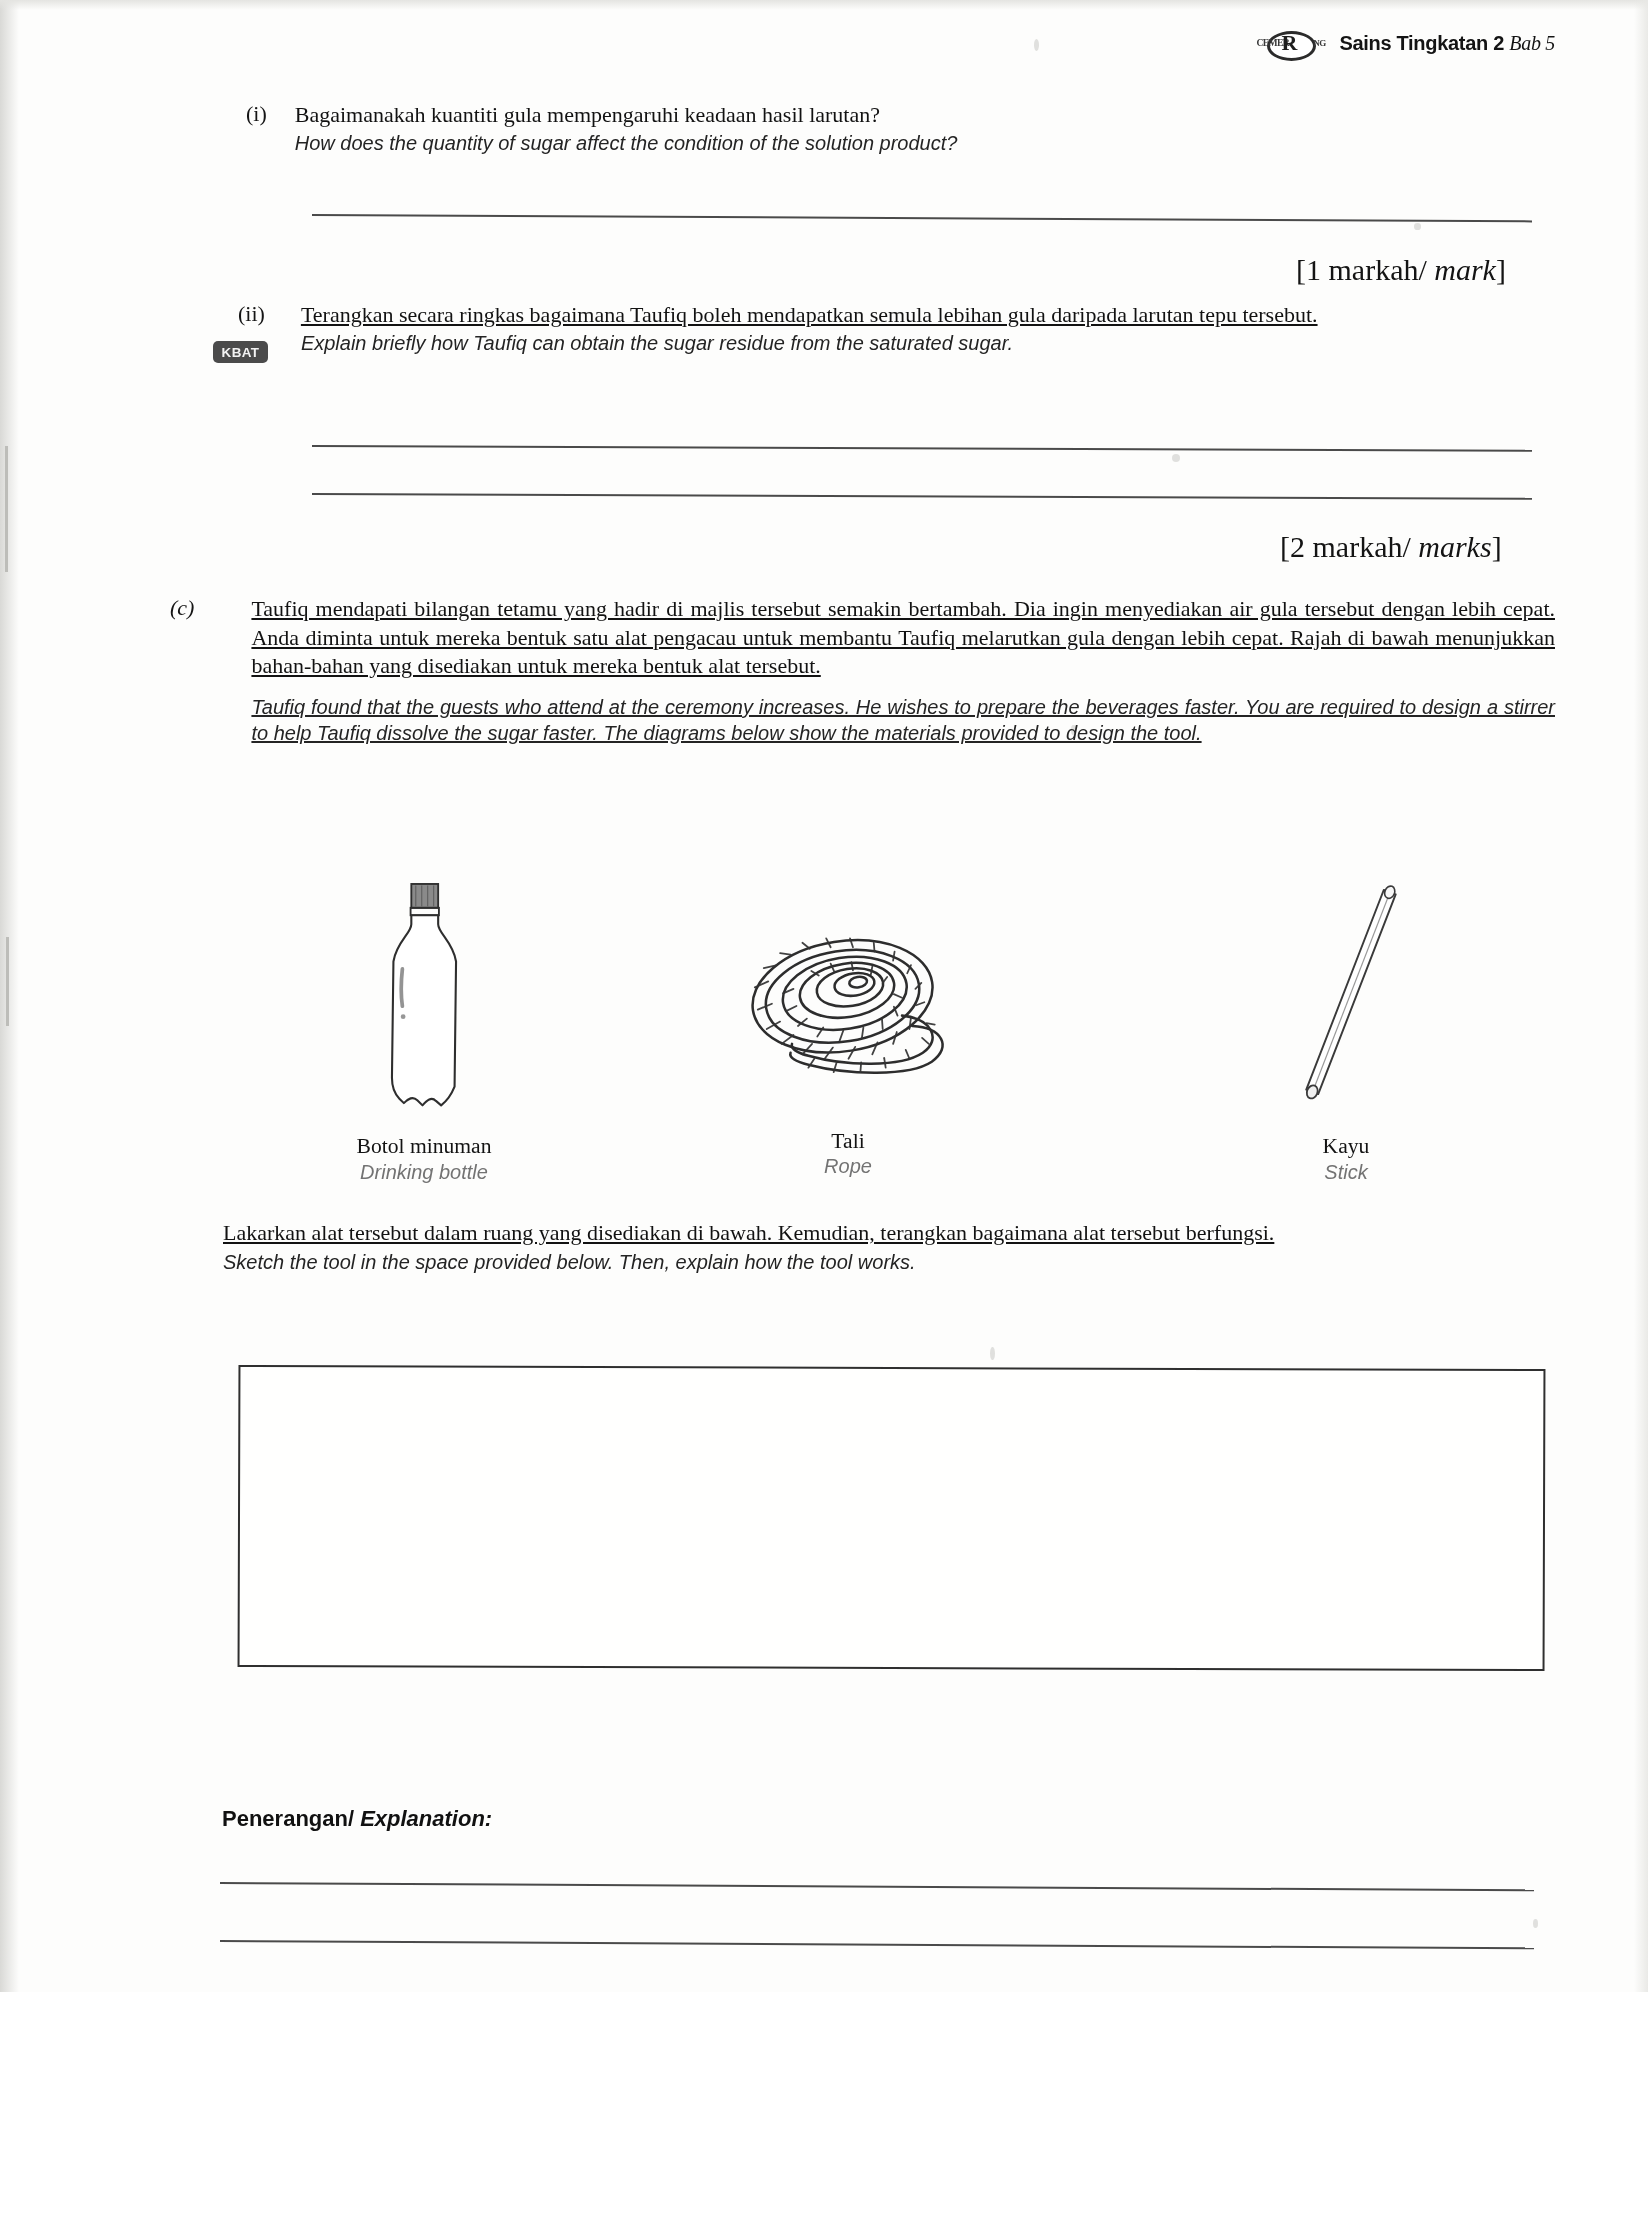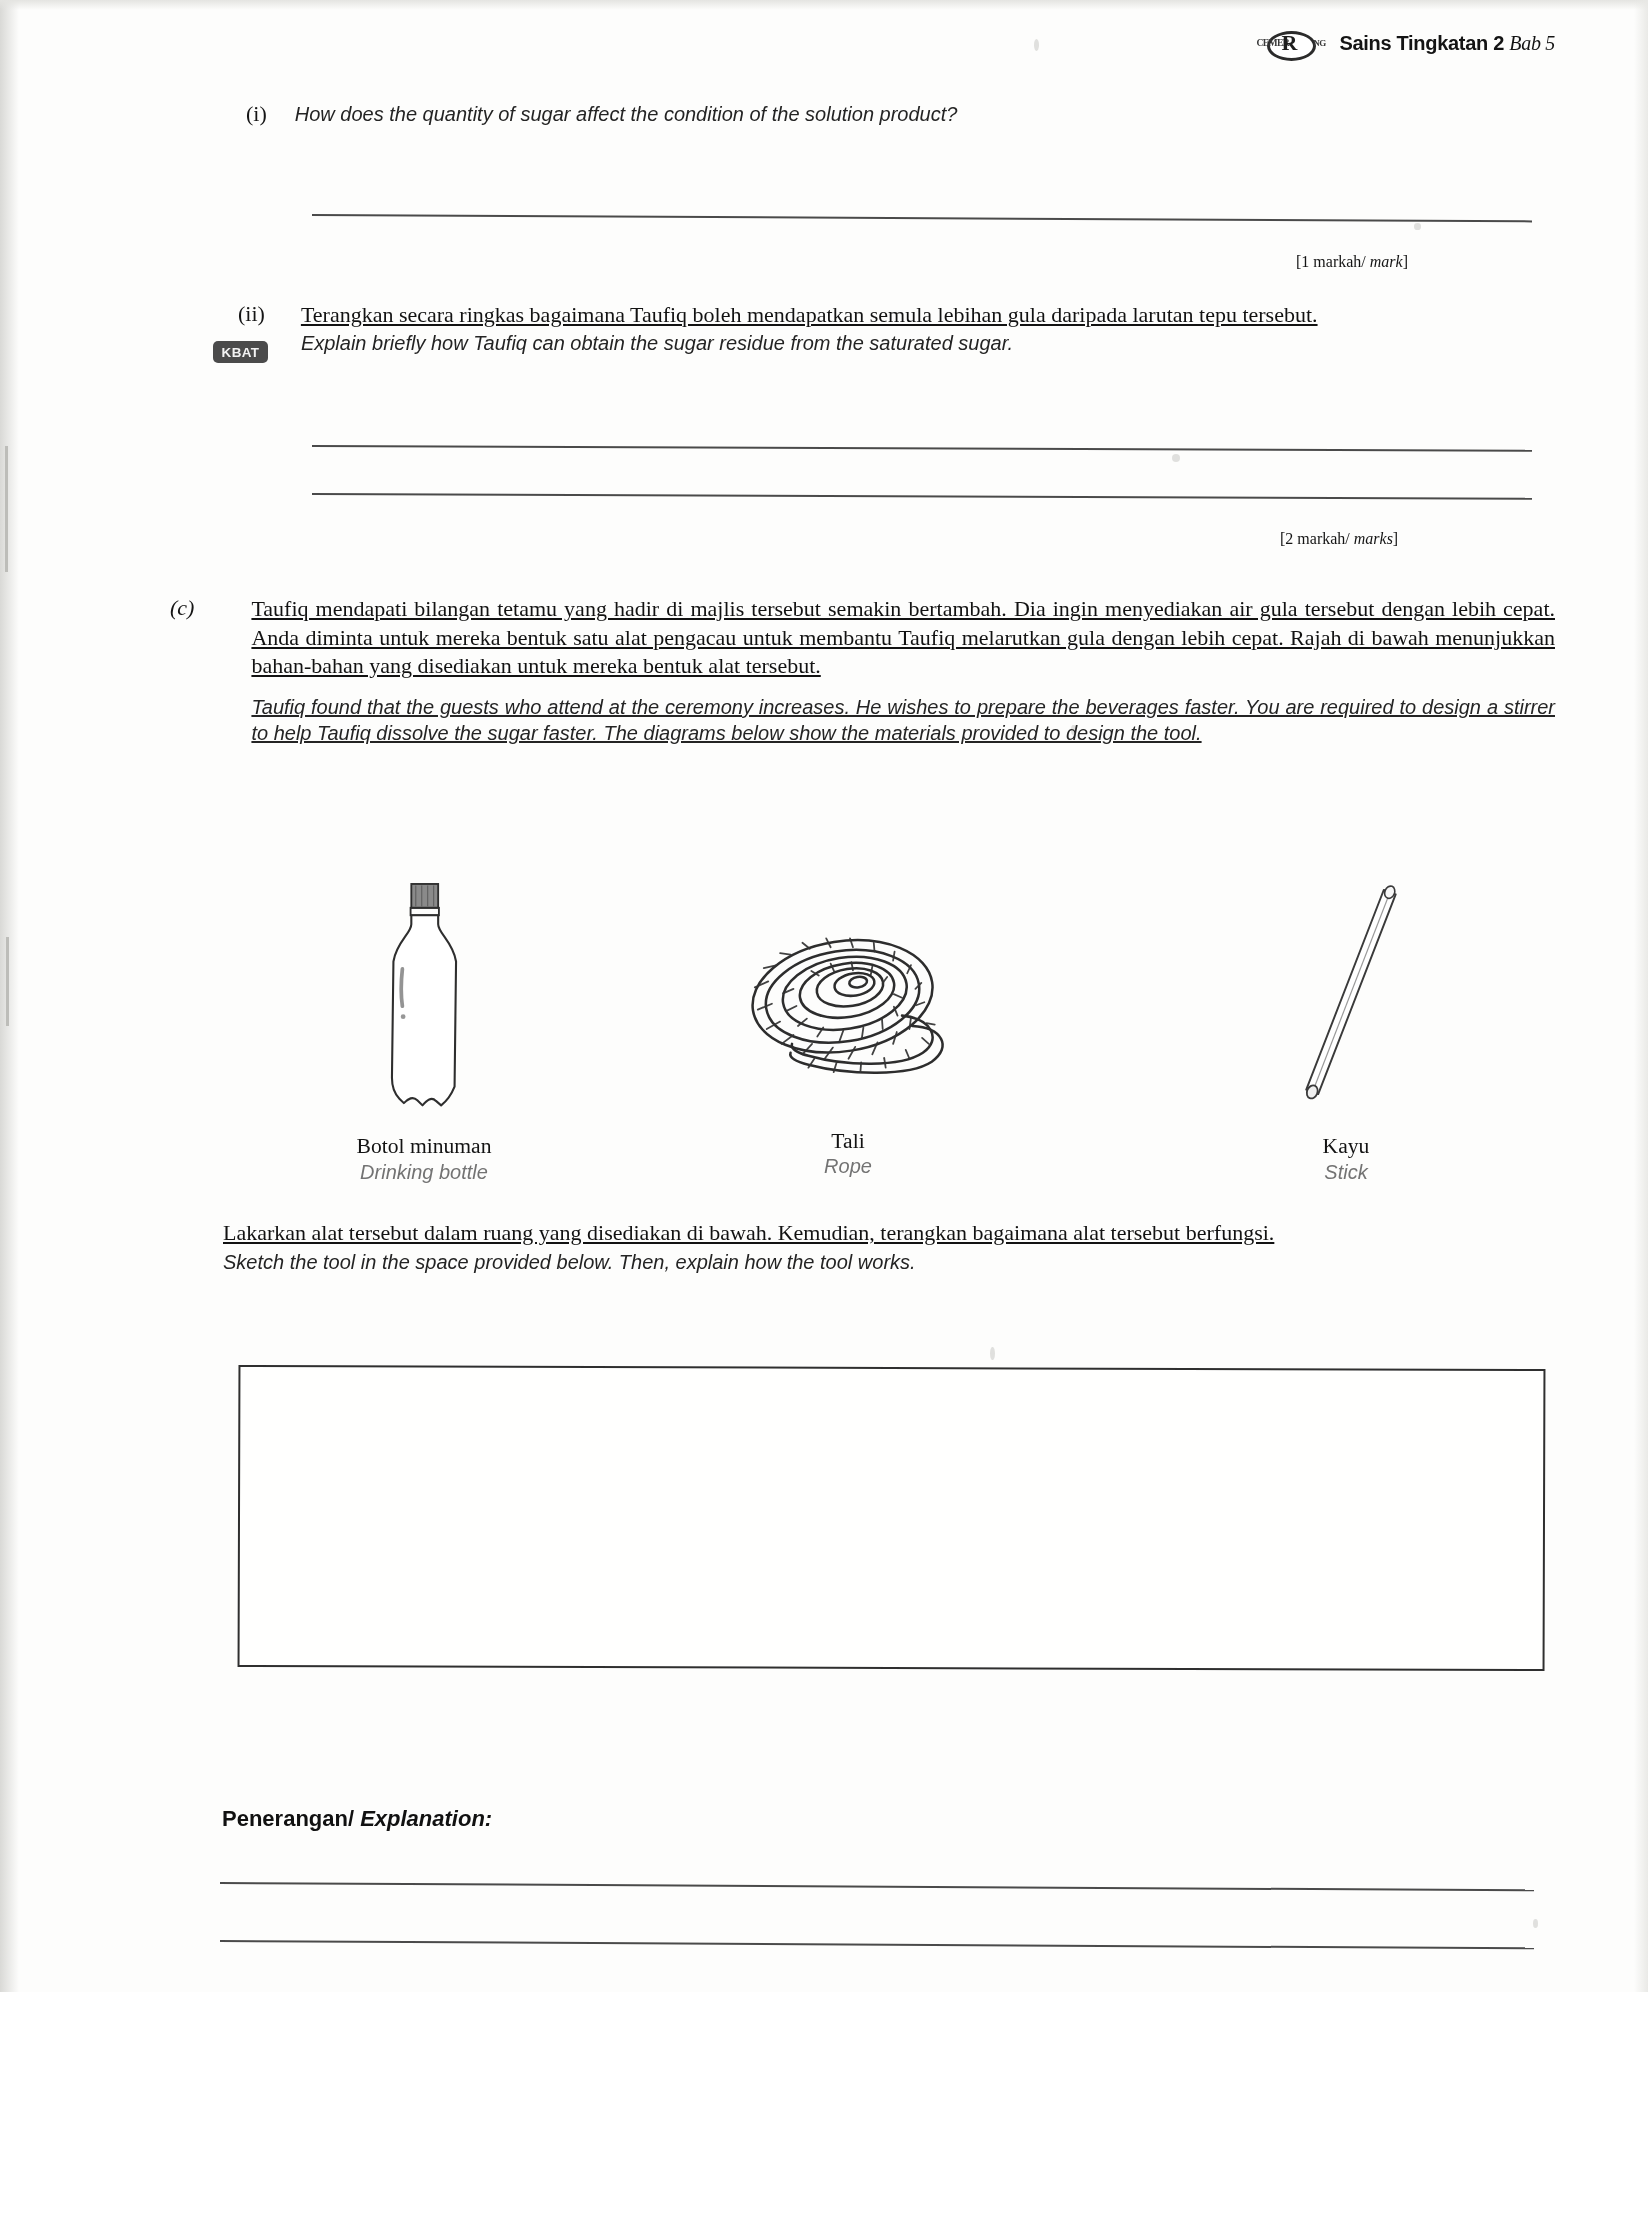--- a/index.html
+++ b/index.html
@@ -148,21 +148,21 @@
     position: absolute;
     height: 2.2px;
     background: #4a4a4a;
     transform-origin: left center;
   }
 
   
   .marks {
     position: absolute;
     font-family: "Liberation Serif", serif;
-    font-size: 16px;
+    font-size: 30px;
     color: #141414;
     white-space: nowrap;
   }
   .marks i {
     font-style: italic;
   }
 
   
   .kbat {
     position: absolute;
@@ -274,20 +274,21 @@
     </div>
     <div class="header-title">
       <span>Sains Tingkatan 2</span>
       <span class="chap">Bab 5</span>
     </div>
   </div>
 
   <div class="q-block" style="left:246px; top:101px; width:1309px;">
     <div class="q-label">(i)</div>
     <div class="q-body" style="margin-left:28px;">
+      <div class="ms">Bagaimanakah kuantiti gula mempengaruhi keadaan hasil larutan?</div>
       <div class="en">How does the quantity of sugar affect the condition of the solution product?</div>
     </div>
   </div>
 
   <div class="ansline" style="left:312px; top:214px; width:1220px; transform: rotate(0.30deg);"></div>
 
   <div class="marks" style="left:1296px; top:253px;">
     <span>[1 markah/ </span><i>mark</i><span>]</span>
   </div>
 

